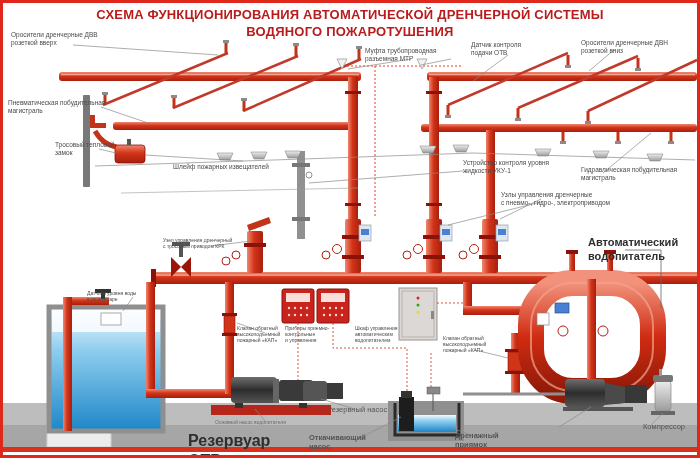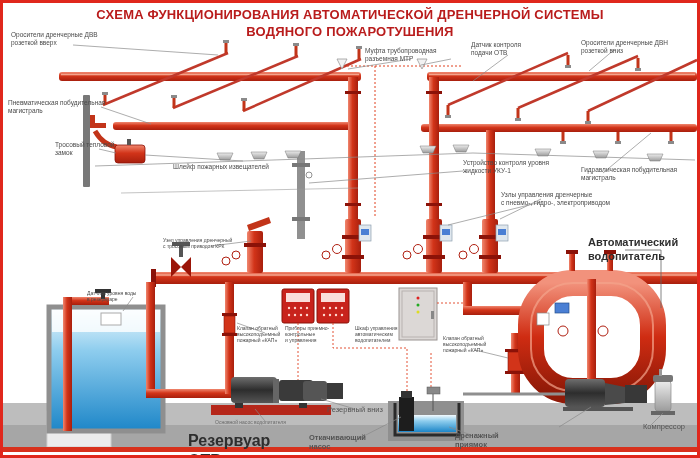--- a/index.html
+++ b/index.html
@@ -430,20 +430,20 @@
   <div class="lbl tiny" style="left:84px;top:287px;width:70px;">Датчики уровня воды
 в резервуаре</div>
   <div class="lbl tiny" style="left:282px;top:322px;width:64px;">Приборы приемно-
 контрольные
 и управления</div>
   <div class="lbl tiny" style="left:352px;top:322px;width:64px;">Шкаф управления
 автоматическим
 водопитателем</div>
   <div class="lbl b big" style="left:148px;top:428px;width:120px;">Резервуар ОТВ</div>
   <div class="lbl tiny" style="left:212px;top:416px;width:110px;color:#6a6a6a;">Основной насос водопитателя</div>
-  <div class="lbl md" style="left:324px;top:402px;width:90px;">Резервный вниз</div>
+  <div class="lbl md" style="left:324px;top:402px;width:90px;">Резервный насос</div>
   <div class="lbl md b" style="left:452px;top:428px;width:78px;">Дренажный
 приямок</div>
   <div class="lbl md b" style="left:306px;top:430px;width:90px;">Откачивающий
 насос</div>
   <div class="lbl md" style="left:640px;top:419px;width:36px;">Компрессор</div>
 
 </div>
 
 </body></html>

